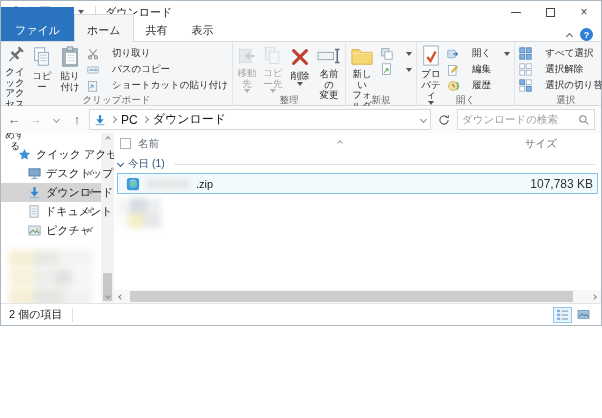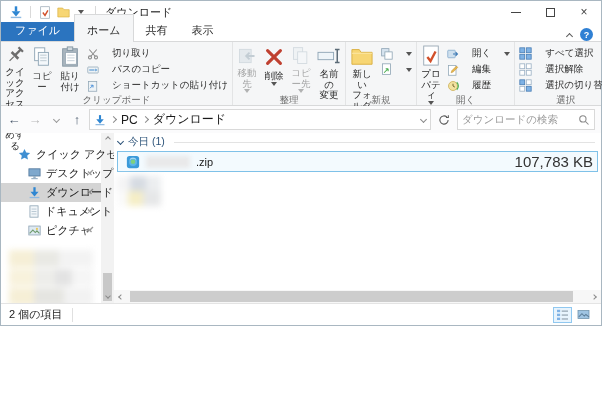--- a/index.html
+++ b/index.html
@@ -13,21 +13,21 @@
   .qat-btn { display:flex; align-items:center; justify-content:center; width:18px; height:18px; }
   .title-text { margin-left:4px; font-size:11px; color:#1a1a1a; }
   .win-controls { margin-left:auto; display:flex; height:22px; }
   .win-btn { width:34px; height:22px; display:flex; align-items:center; justify-content:center; color:#444; font-size:12px; }
   .glyph-min { width:10px; height:1px; background:#444; display:block; }
   .glyph-max { width:9px; height:9px; border:1px solid #444; display:block; }
 
   
   .tabrow { height:19px; display:flex; align-items:flex-end; background:#fff; border-bottom:1px solid #d8d9da; flex:0 0 auto; position:relative; }
   .tab { padding:8px 12px 3px; font-size:11px; color:#2b2b2b; }
-  .tab-file { background:#2b74bf; color:#fff; padding:1px 14px 3px; }
+  .tab-file { background:#2b74bf; color:#fff; padding:16px 14px 3px; }
   .tab-selected { background:#f5f6f7; border:1px solid #d8d9da; border-bottom:none; margin-bottom:-1px; padding-bottom:4px; }
   .tabrow-right { margin-left:auto; display:flex; align-items:center; gap:8px; padding-right:8px; }
   .chev { display:inline-block; width:5px; height:5px; border-right:1.4px solid #5a5a5a; border-bottom:1.4px solid #5a5a5a; }
   .chev-up { transform:rotate(-135deg); }
   .chev-down { transform:rotate(45deg); }
   .chev-right { transform:rotate(-45deg); }
   .chev-left { transform:rotate(135deg); }
   .help-circle { width:13px; height:13px; border-radius:50%; background:#2f80d4; color:#fff; font-size:9px; font-weight:bold; display:flex; align-items:center; justify-content:center; }
 
   
@@ -74,21 +74,21 @@
   .cols-header { height:22px; display:flex; align-items:center; padding-left:6px; color:#5f6b76; font-size:10.5px; border-bottom:1px solid transparent; position:relative; }
   .checkbox { width:11px; height:11px; border:1px solid #b0b0b0; background:#fff; display:inline-block; }
   .col-name { margin-left:7px; }
   .sort-ind { position:absolute; left:46%; top:2px; }
   .sort-ind .chev { border-color:#9a9a9a; width:4px; height:4px; }
   .col-size { position:absolute; right:44px; }
   .group-row { height:18px; display:flex; align-items:center; gap:5px; padding-left:4px; color:#2c5379; font-size:10.5px; }
   .group-row .chev { border-color:#2c5379; margin-top:-2px; }
   .group-rule { flex:1; height:1px; background:#e3e3e3; margin:0 6px 0 4px; }
   .file-row { height:21px; margin:0 3px; display:flex; align-items:center; background:#f3fafe; border:1px solid #7fc1e8; padding:0 4px 0 8px; gap:6px; position:relative; }
-  .file-row .size { margin-left:auto; color:#333; font-size:15px; }
+  .file-row .size { margin-left:auto; color:#333; font-size:12px; }
   .name-censored { width:44px; height:12px; background:#e9e9ea; filter:blur(2px); }
   .main-censored { margin:4px 0 0 3px; width:44px; filter:blur(3px); }
   .main-censored .blk { height:15px; }
 
   .hscroll { position:absolute; left:0; right:0; bottom:0; height:13px; background:#f7f7f7; display:flex; align-items:center; }
   .hscroll .arrow { width:14px; display:flex; align-items:center; justify-content:center; }
   .hscroll .track { flex:1; height:100%; position:relative; background:#f7f7f7; }
   .hscroll .thumb { position:absolute; top:1px; bottom:1px; left:2px; right:14px; background:#cdcdcd; }
 
   
@@ -233,37 +233,37 @@
         <div class="rbtn-lg disabled">
           <span class="icn">
             <svg width="20" height="20" viewBox="0 0 24 24">
                 <rect x="3" y="4" width="14" height="16" fill="#cdd8e0" stroke="#9fb0bc"></rect>
                 <path d="M21 12h-9M15 8l-4 4 4 4" stroke="#7f95a6" stroke-width="2.2" fill="none"></path>
               </svg>
           </span>
           <span>移動先</span>
           <span class="caret"></span>
         </div>
-        <div class="rbtn-lg">
-          <span class="icn">
-            <svg width="22" height="22" viewBox="0 0 24 24">
-                <path d="M5 5l14 14M19 5L5 19" stroke="#bf4030" stroke-width="3.4" stroke-linecap="round"></path>
-              </svg>
-          </span>
-          <span>削除</span>
-          <span class="caret"></span>
-        </div>
         <div class="rbtn-lg disabled">
           <span class="icn">
             <svg width="20" height="20" viewBox="0 0 24 24">
                 <rect x="3" y="2" width="11" height="14" fill="#e7edf1" stroke="#9fb0bc"></rect>
                 <rect x="8" y="7" width="11" height="14" fill="#f4f8fb" stroke="#9fb0bc"></rect>
               </svg>
           </span>
           <span>コピー先</span>
+          <span class="caret"></span>
+        </div>
+        <div class="rbtn-lg">
+          <span class="icn">
+            <svg width="22" height="22" viewBox="0 0 24 24">
+                <path d="M5 5l14 14M19 5L5 19" stroke="#bf4030" stroke-width="3.4" stroke-linecap="round"></path>
+              </svg>
+          </span>
+          <span>削除</span>
           <span class="caret"></span>
         </div>
         <div class="rbtn-lg">
           <span class="icn">
             <svg width="24" height="22" viewBox="0 0 26 24">
                 <rect x="1" y="8" width="17" height="8" fill="#eef4f8" stroke="#8fa5b5"></rect>
                 <path d="M22 5v14M19.5 5h5M19.5 19h5" stroke="#5a6a76" stroke-width="1.6"></path>
               </svg>
           </span>
           <span>名前の</span>
@@ -541,20 +541,26 @@
         </div>
       <div class="track">
           <div class="thumb"></div>
         </div>
       <div class="arrow">
           <span class="chev chev-down" style="width:4px;height:4px;border-color:#8a8a8a;margin-top:-2px"></span>
         </div>
     </div>
 
     <div class="filepane">
+      <div class="cols-header">
+        <span class="checkbox"></span>
+        <span class="col-name">名前</span>
+        <span class="sort-ind"><span class="chev chev-up"></span></span>
+        <span class="col-size">サイズ</span>
+      </div>
       <div class="group-row">
         <span class="chev chev-down"></span>
         <span>今日 (1)</span>
         <span class="group-rule"></span>
       </div>
       <div class="file-row">
         <span>
           <svg width="14" height="14" viewBox="0 0 16 16">
               <rect x="1" y="1" width="14" height="14" rx="3" fill="#3b9ad9"></rect>
               <circle cx="8" cy="8" r="4.6" fill="#5fb5e8"></circle>

